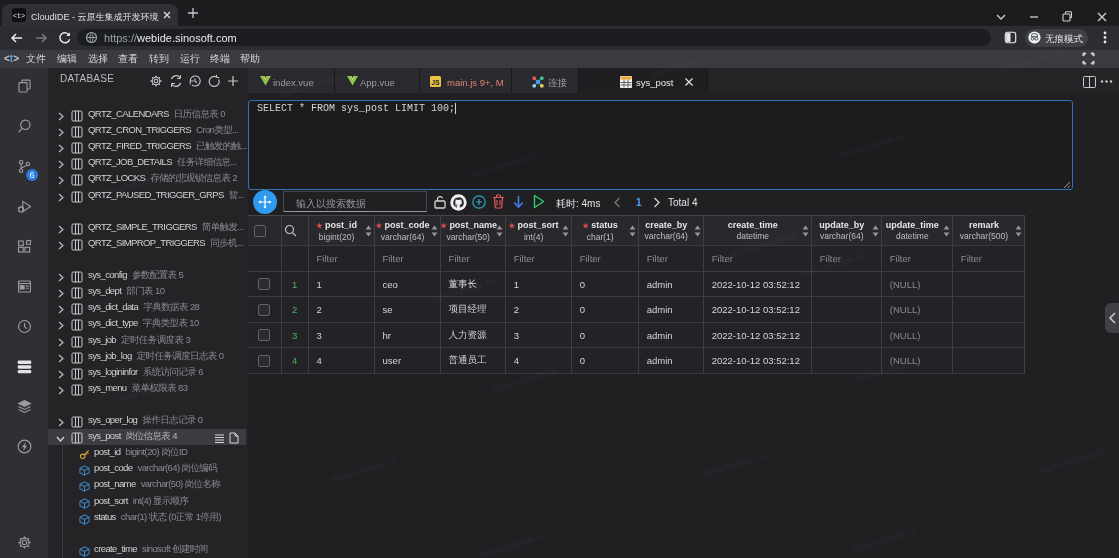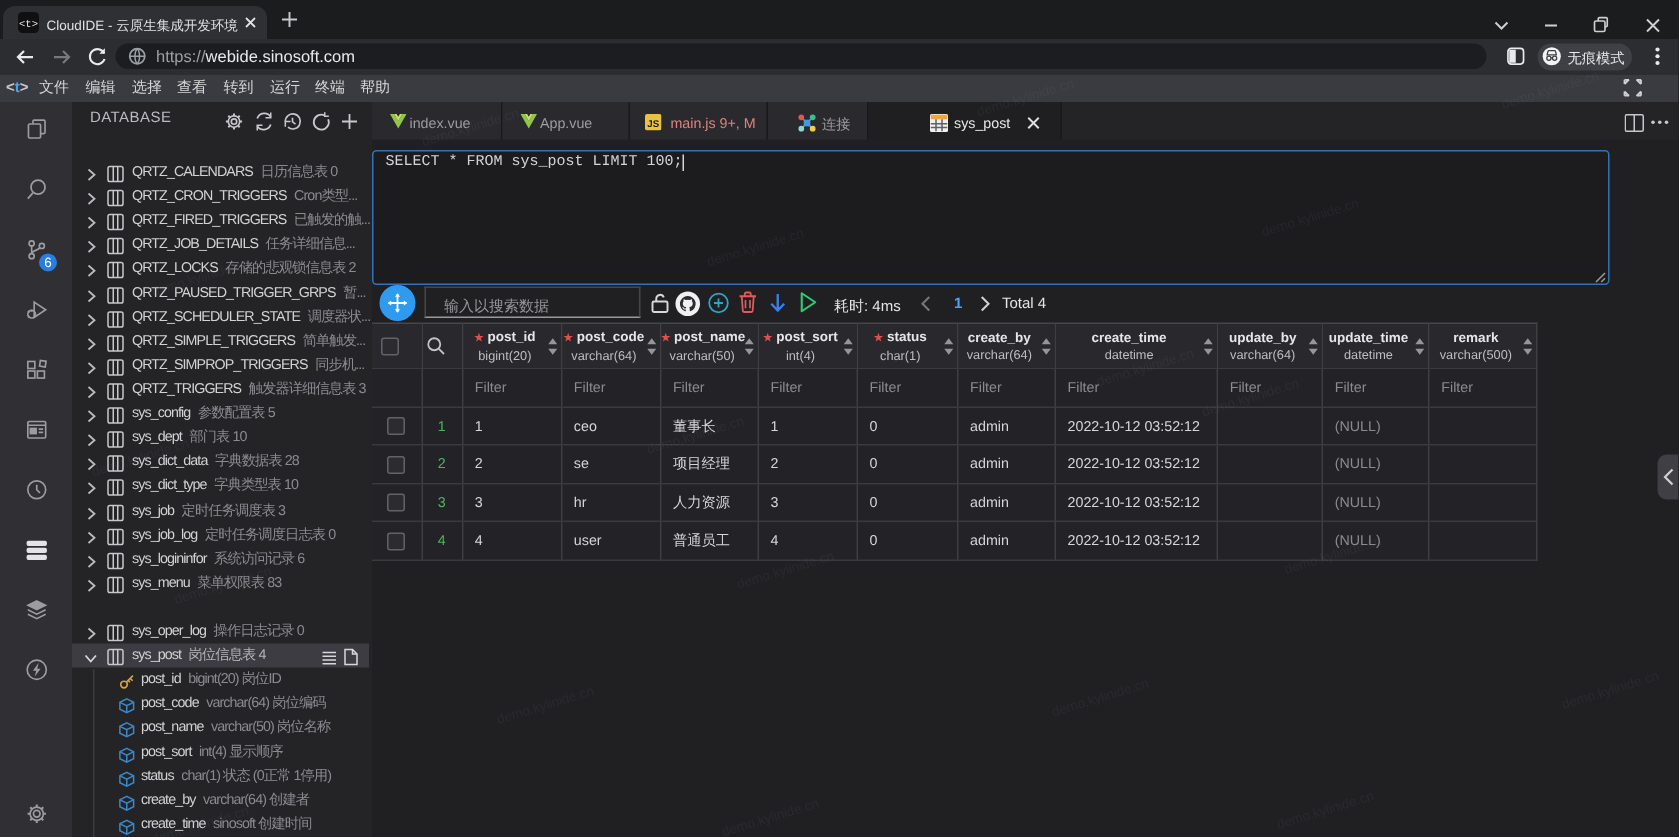--- a/index.html
+++ b/index.html
@@ -275,59 +275,39 @@
 <div class="treerow" style="top:189px">
         <svg class="abs" style="left:57px;top:4px" width="8" height="9" viewBox="0 0 8 9" fill="none">
           <path d="M2 1 L6 4.5 L2 8" stroke="#bcbcc0" stroke-width="1.2"></path>
         </svg>
         <svg class="abs" style="left:71px;top:2px" width="12" height="12" viewBox="0 0 12 12" fill="none" stroke="#c8c8cc" stroke-width="1">
           <rect x="1" y="1" width="10" height="10" rx="1.2"></rect>
           <path d="M4.5 1 V11 M7.5 1 V11"></path>
         </svg>
         <span class="abs" style="left:88px">QRTZ_PAUSED_TRIGGER_GRPS <span class="cm">暂...</span></span>
       </div>
-<div class="treerow" style="top:205px">
-        <svg class="abs" style="left:57px;top:4px" width="8" height="9" viewBox="0 0 8 9" fill="none">
-          <path d="M2 1 L6 4.5 L2 8" stroke="#bcbcc0" stroke-width="1.2"></path>
-        </svg>
-        <svg class="abs" style="left:71px;top:2px" width="12" height="12" viewBox="0 0 12 12" fill="none" stroke="#c8c8cc" stroke-width="1">
-          <rect x="1" y="1" width="10" height="10" rx="1.2"></rect>
-          <path d="M4.5 1 V11 M7.5 1 V11"></path>
-        </svg>
-        <span class="abs" style="left:88px">QRTZ_SCHEDULER_STATE <span class="cm">调度器状...</span></span>
-      </div>
 <div class="treerow" style="top:221px">
         <svg class="abs" style="left:57px;top:4px" width="8" height="9" viewBox="0 0 8 9" fill="none">
           <path d="M2 1 L6 4.5 L2 8" stroke="#bcbcc0" stroke-width="1.2"></path>
         </svg>
         <svg class="abs" style="left:71px;top:2px" width="12" height="12" viewBox="0 0 12 12" fill="none" stroke="#c8c8cc" stroke-width="1">
           <rect x="1" y="1" width="10" height="10" rx="1.2"></rect>
           <path d="M4.5 1 V11 M7.5 1 V11"></path>
         </svg>
         <span class="abs" style="left:88px">QRTZ_SIMPLE_TRIGGERS <span class="cm">简单触发...</span></span>
       </div>
 <div class="treerow" style="top:237px">
         <svg class="abs" style="left:57px;top:4px" width="8" height="9" viewBox="0 0 8 9" fill="none">
           <path d="M2 1 L6 4.5 L2 8" stroke="#bcbcc0" stroke-width="1.2"></path>
         </svg>
         <svg class="abs" style="left:71px;top:2px" width="12" height="12" viewBox="0 0 12 12" fill="none" stroke="#c8c8cc" stroke-width="1">
           <rect x="1" y="1" width="10" height="10" rx="1.2"></rect>
           <path d="M4.5 1 V11 M7.5 1 V11"></path>
         </svg>
         <span class="abs" style="left:88px">QRTZ_SIMPROP_TRIGGERS <span class="cm">同步机...</span></span>
-      </div>
-<div class="treerow" style="top:253px">
-        <svg class="abs" style="left:57px;top:4px" width="8" height="9" viewBox="0 0 8 9" fill="none">
-          <path d="M2 1 L6 4.5 L2 8" stroke="#bcbcc0" stroke-width="1.2"></path>
-        </svg>
-        <svg class="abs" style="left:71px;top:2px" width="12" height="12" viewBox="0 0 12 12" fill="none" stroke="#c8c8cc" stroke-width="1">
-          <rect x="1" y="1" width="10" height="10" rx="1.2"></rect>
-          <path d="M4.5 1 V11 M7.5 1 V11"></path>
-        </svg>
-        <span class="abs" style="left:88px">QRTZ_TRIGGERS <span class="cm">触发器详细信息表 3</span></span>
       </div>
 <div class="treerow" style="top:269px">
         <svg class="abs" style="left:57px;top:4px" width="8" height="9" viewBox="0 0 8 9" fill="none">
           <path d="M2 1 L6 4.5 L2 8" stroke="#bcbcc0" stroke-width="1.2"></path>
         </svg>
         <svg class="abs" style="left:71px;top:2px" width="12" height="12" viewBox="0 0 12 12" fill="none" stroke="#c8c8cc" stroke-width="1">
           <rect x="1" y="1" width="10" height="10" rx="1.2"></rect>
           <path d="M4.5 1 V11 M7.5 1 V11"></path>
         </svg>
         <span class="abs" style="left:88px">sys_config <span class="cm">参数配置表 5</span></span>
@@ -457,27 +437,20 @@
           <path d="M1 3.5 L6 6 L11 3.5 M6 6 V11"></path>
         </svg>
         <span class="abs" style="left:94px">post_sort <span class="cm">int(4) 显示顺序</span></span>
       </div>
 <div class="treerow" style="top:511px">
         <svg class="abs" style="left:79px;top:3px" width="11" height="11" viewBox="0 0 12 12" fill="none" stroke="#3b87c8" stroke-width="1.1">
           <path d="M6 1 L11 3.5 V8.5 L6 11 L1 8.5 V3.5 Z"></path>
           <path d="M1 3.5 L6 6 L11 3.5 M6 6 V11"></path>
         </svg>
         <span class="abs" style="left:94px">status <span class="cm">char(1) 状态  (0正常 1停用)</span></span>
-      </div>
-<div class="treerow" style="top:527px">
-        <svg class="abs" style="left:79px;top:3px" width="11" height="11" viewBox="0 0 12 12" fill="none" stroke="#3b87c8" stroke-width="1.1">
-          <path d="M6 1 L11 3.5 V8.5 L6 11 L1 8.5 V3.5 Z"></path>
-          <path d="M1 3.5 L6 6 L11 3.5 M6 6 V11"></path>
-        </svg>
-        <span class="abs" style="left:94px">create_by <span class="cm">varchar(64) 创建者</span></span>
       </div>
 <div class="treerow" style="top:543px">
         <svg class="abs" style="left:79px;top:3px" width="11" height="11" viewBox="0 0 12 12" fill="none" stroke="#3b87c8" stroke-width="1.1">
           <path d="M6 1 L11 3.5 V8.5 L6 11 L1 8.5 V3.5 Z"></path>
           <path d="M1 3.5 L6 6 L11 3.5 M6 6 V11"></path>
         </svg>
         <span class="abs" style="left:94px">create_time <span class="cm">sinosoft 创建时间</span></span>
       </div>
     </div>
 

